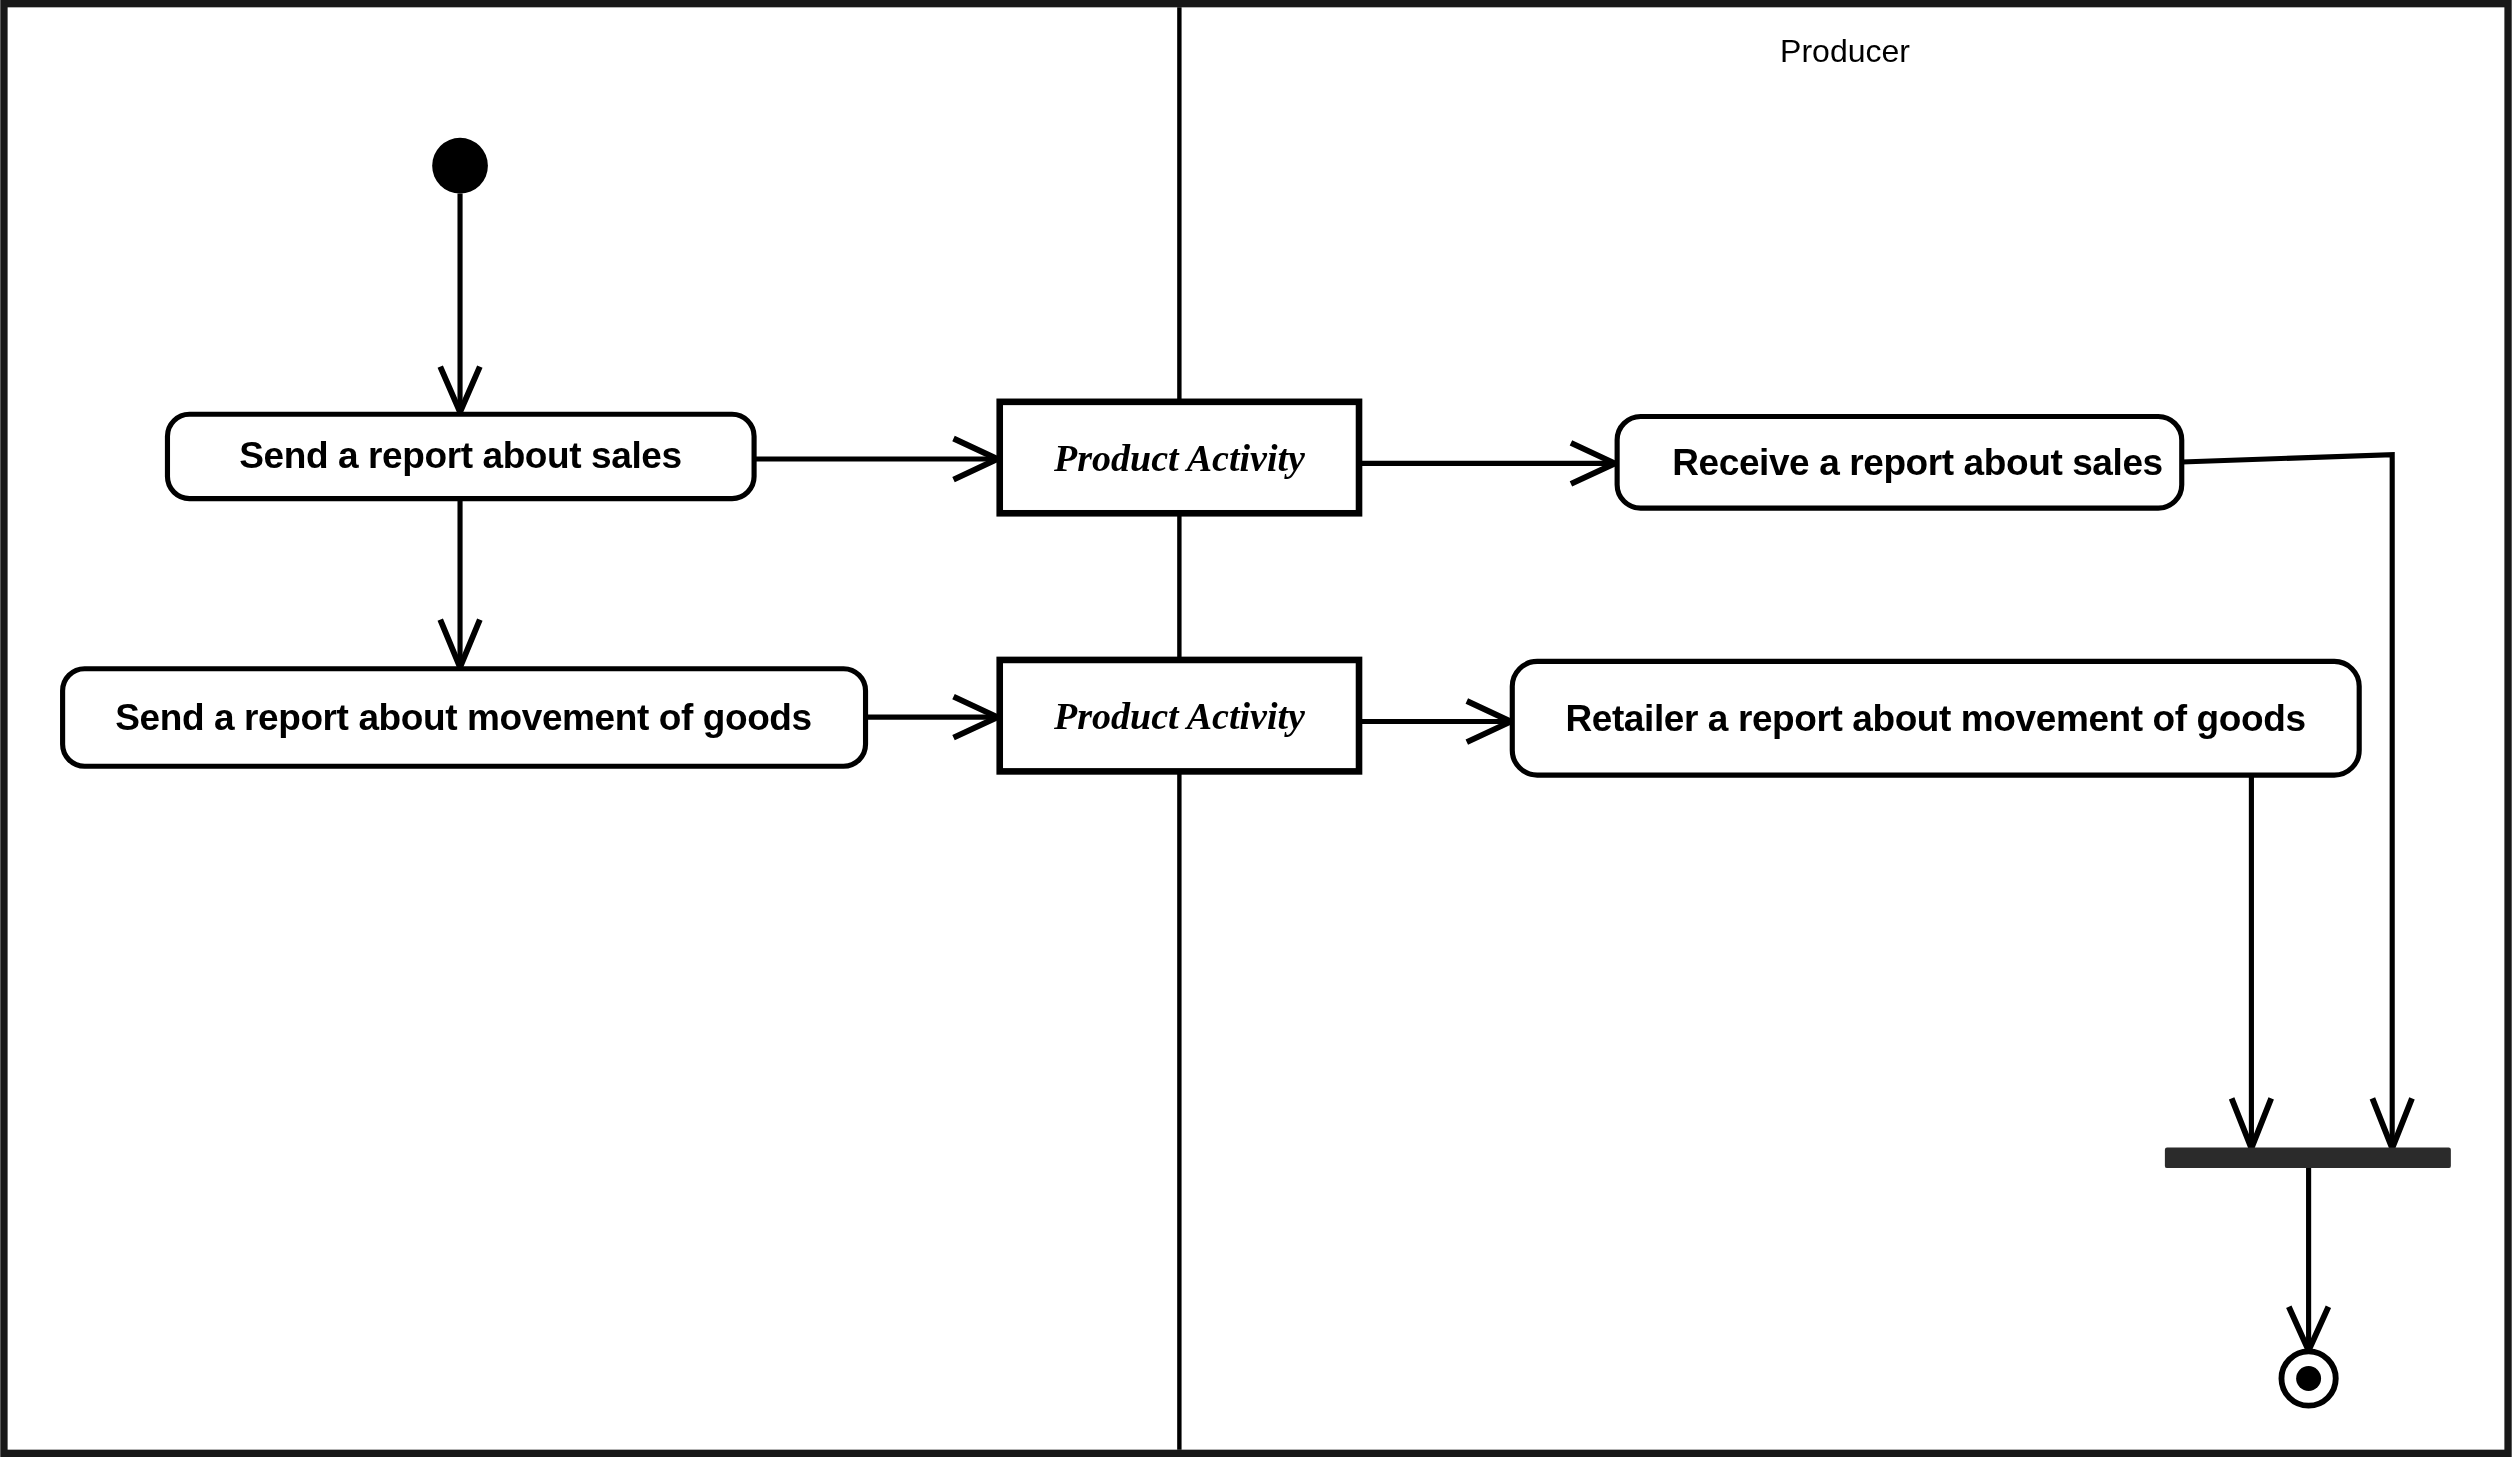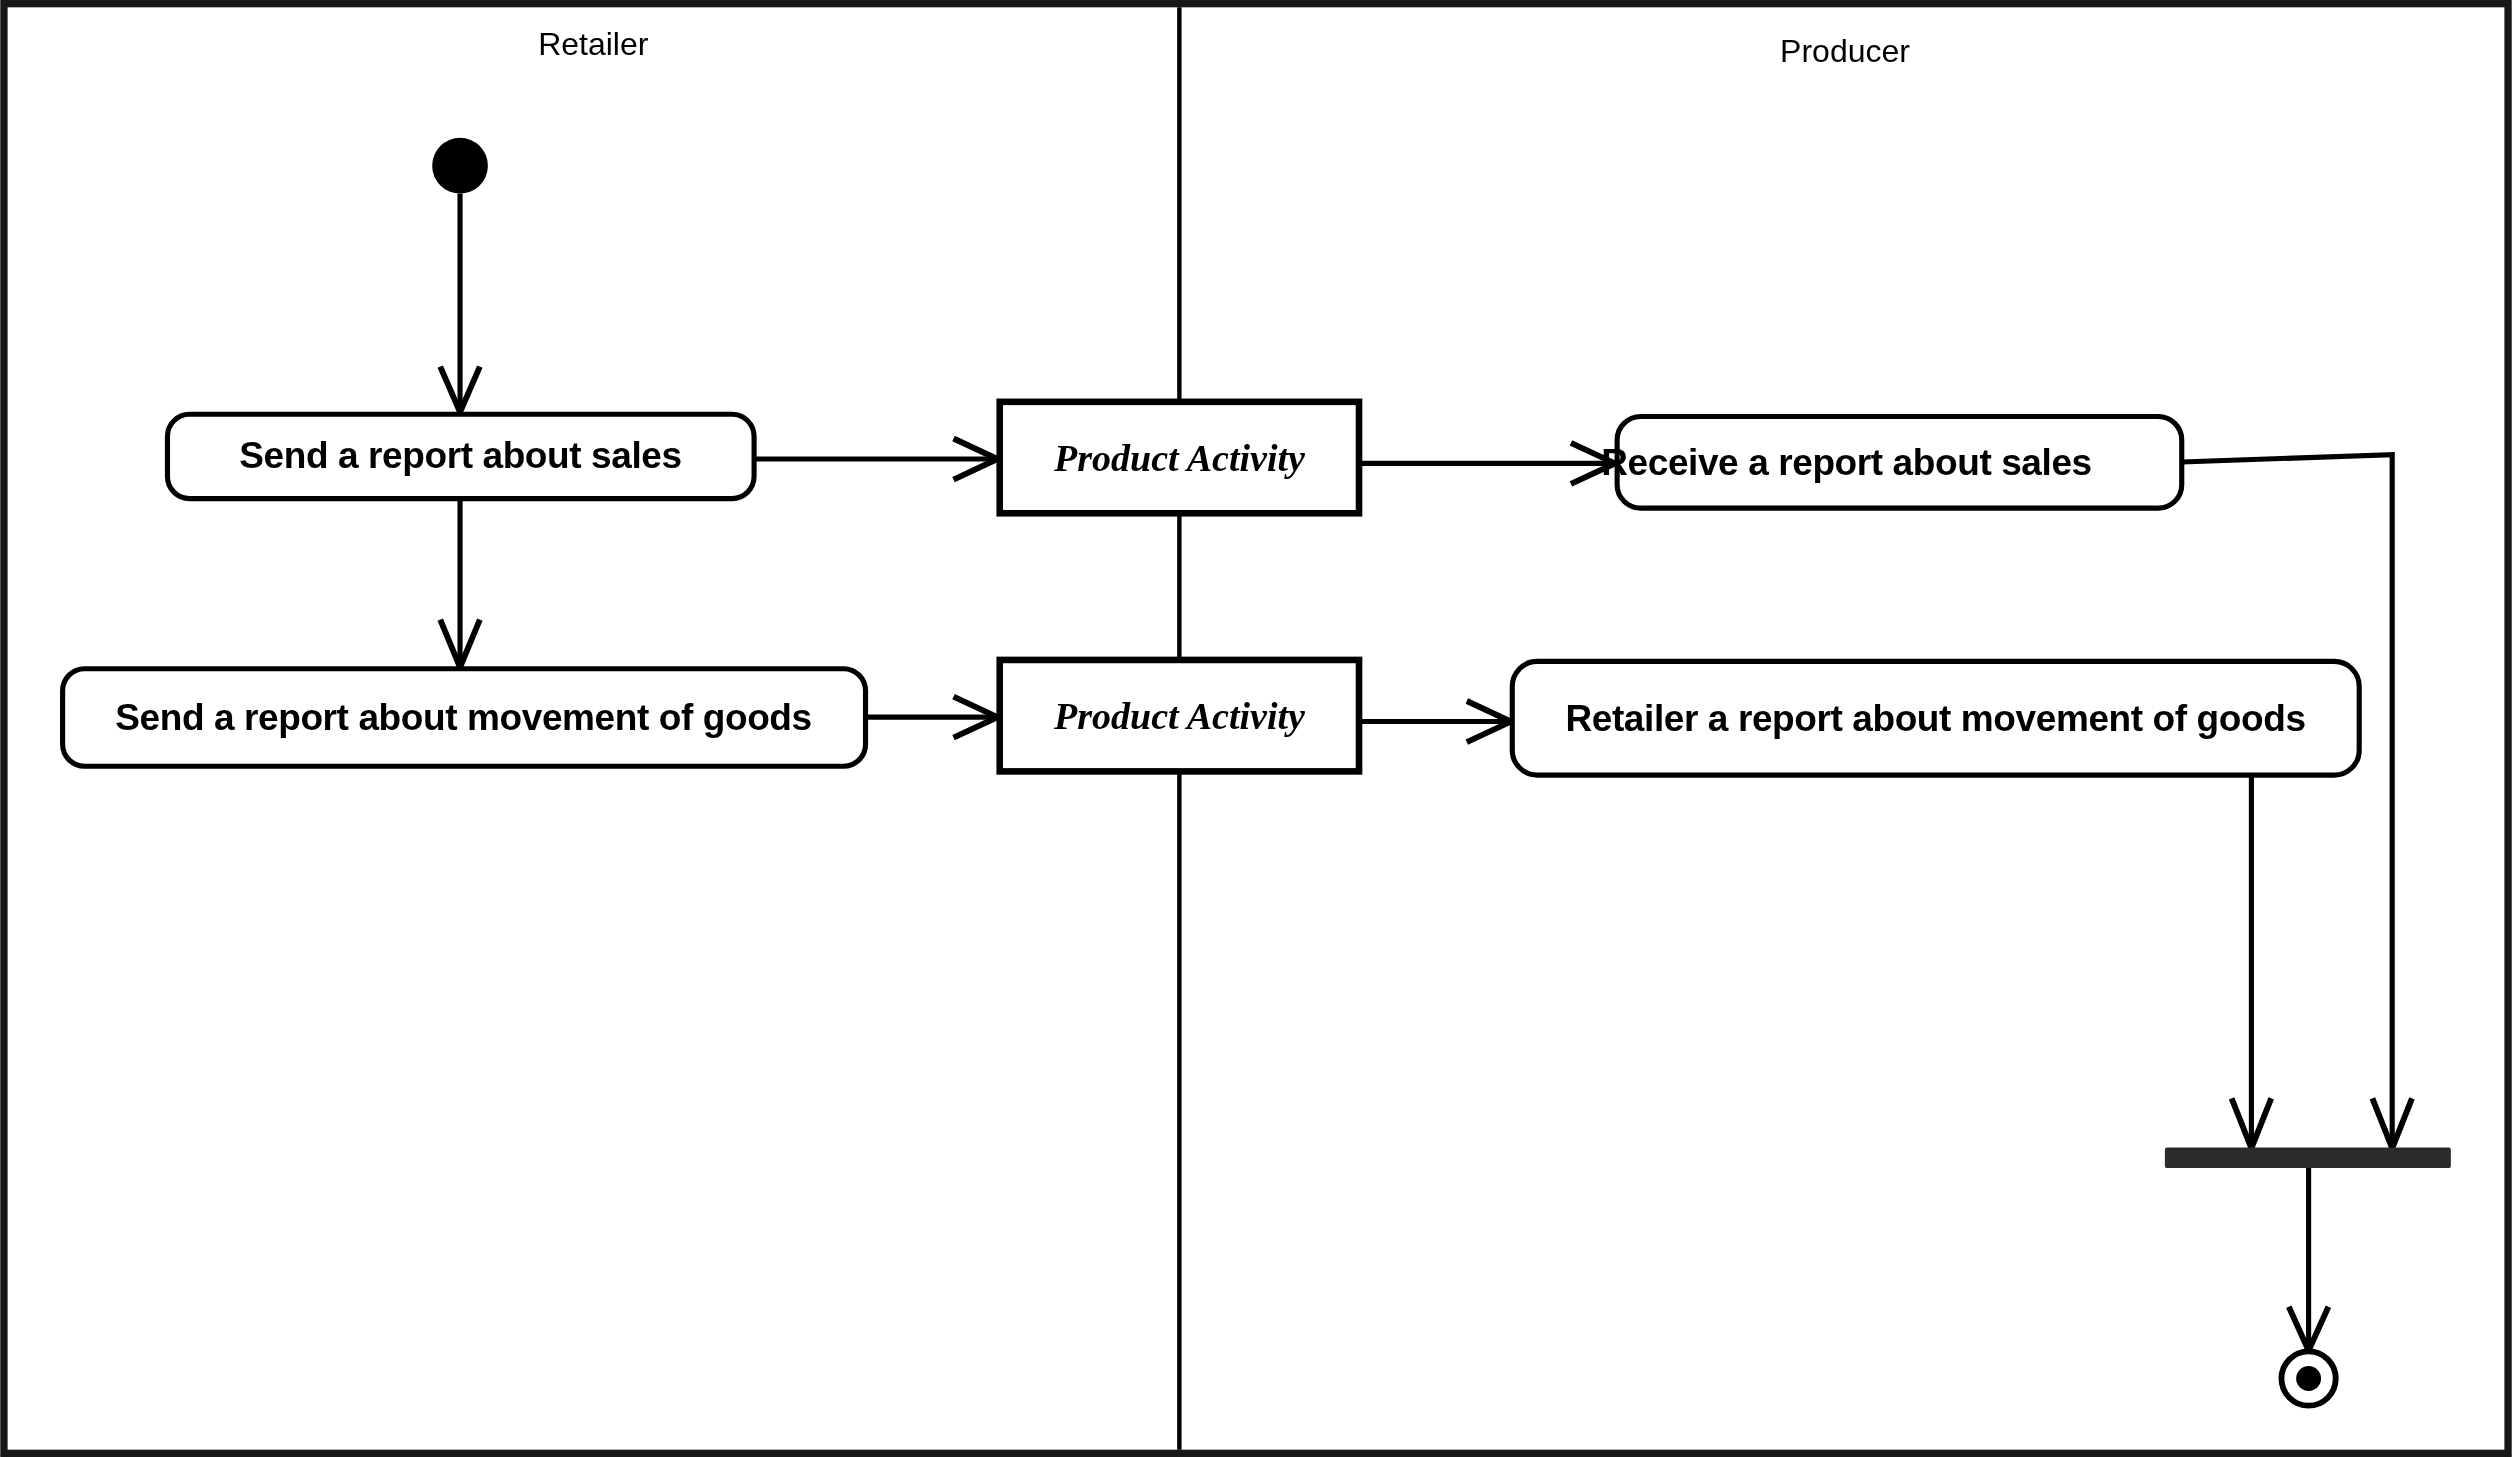--- a/index.html
+++ b/index.html
@@ -133,29 +133,28 @@
 
     <rect x="2952" y="1565" width="390" height="28" rx="3" ry="3" fill="#2b2b2b"></rect>
 
     <g>
       <circle cx="3148" cy="1880" r="37" fill="#ffffff" stroke="#000000" stroke-width="8"></circle>
       <circle cx="3148" cy="1880" r="17" fill="#000000"></circle>
     </g>
 
   </svg>
 
-  <div class="lane-title" style="left:7.3px; top:26.4px; width:1172px;">Retailer</div>
 
   <div class="lane-title" style="left:1185px; top:33px; width:1320px;">Producer</div>
 
   <div class="node-label" style="left:167px; top:414px; width:587px; height:84px;">Send a report about sales</div>
 
   <div class="signal-label" style="left:1000px; top:402px; width:359px; height:111px;">Product Activity</div>
 
-  <div class="node-label" style="left:1564px; top:417px; width:565px; height:92px;">Receive a report about sales</div>
+  <div class="node-label" style="left:1635px; top:417px; width:565px; height:92px;">Receive a report about sales</div>
 
   <div class="node-label" style="left:62px; top:669px; width:803px; height:98px;">Send a report about movement of goods</div>
 
   <div class="signal-label" style="left:1000px; top:660px; width:359px; height:111px;">Product Activity</div>
 
   <div class="node-label" style="left:1512px; top:662px; width:847px; height:114px;">Retailer a report about movement of goods</div>
 
 </div>
 
 

